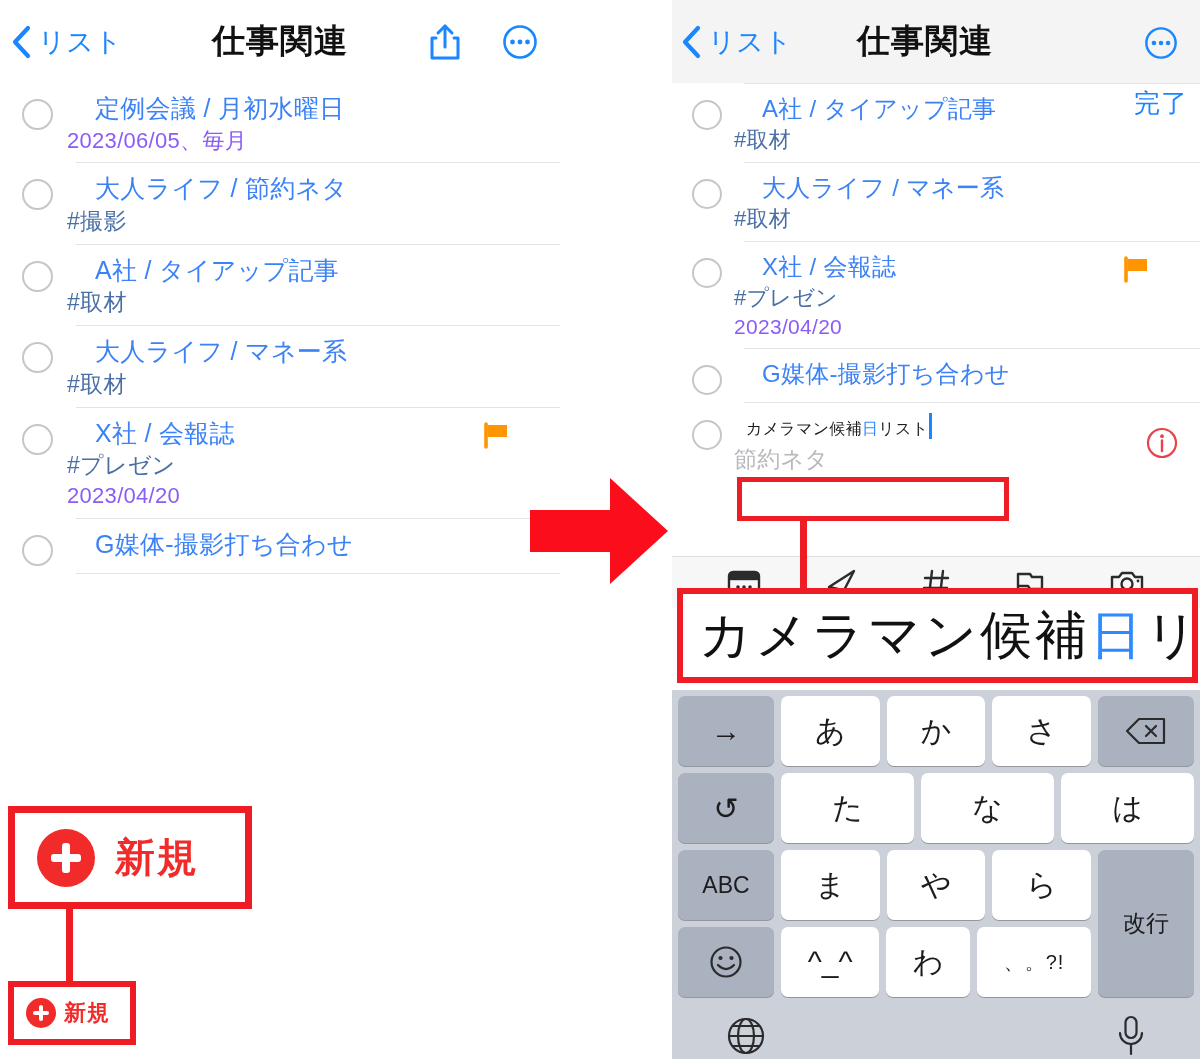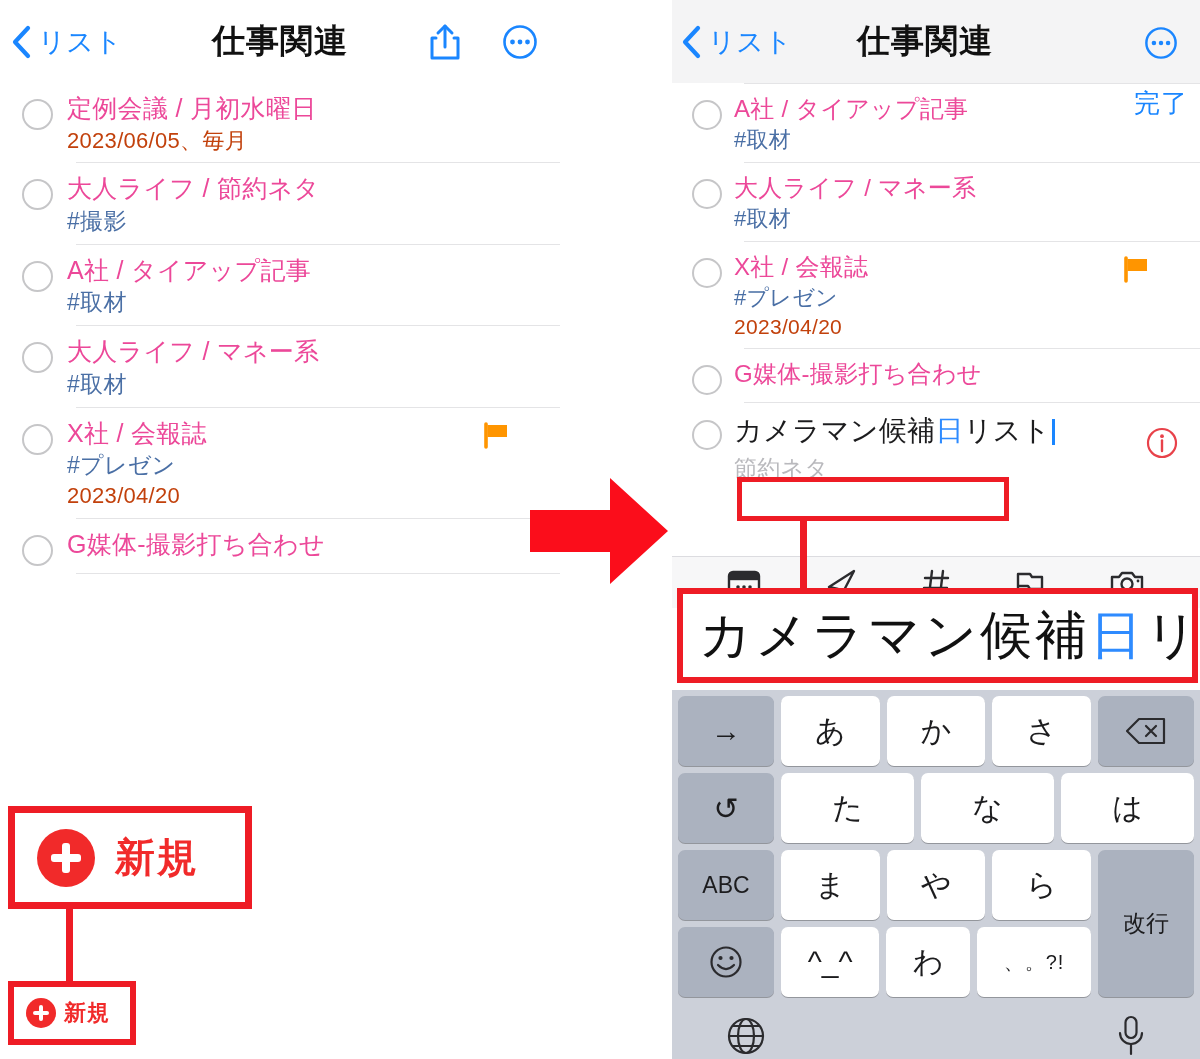--- a/index.html
+++ b/index.html
@@ -39,23 +39,23 @@
   .row {
     position: relative; display: flex; align-items: flex-start;
     padding: 9px 0 7px 0; min-height: 44px;
   }
   .circle {
     flex: 0 0 auto; width: 31px; height: 31px; border-radius: 50%;
     border: 2px solid #c6c6c8; background: #fff; margin: 7px 14px 0 22px;
     cursor: pointer;
   }
   .row-body { flex: 1 1 auto; padding-right: 18px; position: relative; }
-  .row-title { font-size: 25px; color: #ec4899; line-height: 1.34; letter-spacing: .3px; }
+  .row-title { font-size: 25px; color: #3b82f6; line-height: 1.34; letter-spacing: .3px; margin-left: 28px; }
   .row-tag { font-size: 23px; color: #4a6fa5; line-height: 1.35; letter-spacing: .3px; }
-  .row-date { font-size: 22px; color: #c2410c; line-height: 1.35; letter-spacing: .3px; }
+  .row-date { font-size: 22px; color: #8b5cf6; line-height: 1.35; letter-spacing: .3px; }
   .row-sep { height: 1px; background: #e4e4e6; margin-left: 76px; }
   .flag { position: absolute; right: 50px; top: 4px; }
 
   
   .arrow { position: absolute; left: 528px; top: 472px; }
 
   
   .callout-big {
     position: absolute; left: 8px; top: 806px; width: 244px; height: 103px;
     border: 7px solid #ee1c25; background: #fff;
@@ -98,22 +98,23 @@
 
   .right-panel .circle { width: 30px; height: 30px; margin: 7px 12px 0 20px; }
   .right-panel .row-title { font-size: 24px; }
   .right-panel .row-tag { font-size: 22px; }
   .right-panel .row-date { font-size: 21px; }
   .right-panel .row-sep { margin-left: 72px; }
 
   .edit-row { position: relative; display: flex; align-items: flex-start; padding: 10px 0 0 0; }
   .edit-body { flex: 1 1 auto; position: relative; }
   .edit-text {
-    font-size: 28px; color: #1c1c1e; letter-spacing: .3px; line-height: 1.3;
+    font-size: 16px; color: #1c1c1e; letter-spacing: .3px; line-height: 1.3;
     white-space: nowrap;
+    margin-left: 12px;
   }
   .edit-text .conv { color: #2e8bff; }
   .caret {
     display: inline-block; width: 3px; height: 26px; background: #1a86ff;
     vertical-align: -5px; margin-left: 1px;
   }
   .memo-placeholder { font-size: 23px; color: #b9b9bd; letter-spacing: .3px; margin-top: 4px; }
   .info-btn {
     position: absolute; right: 22px; top: 14px; width: 32px; height: 32px; cursor: pointer;
   }

